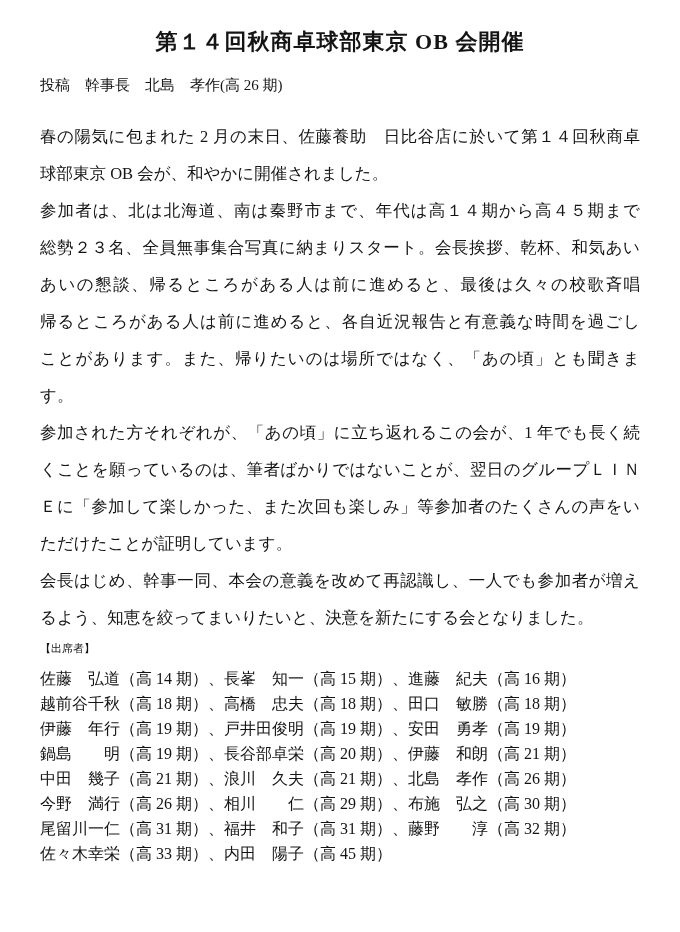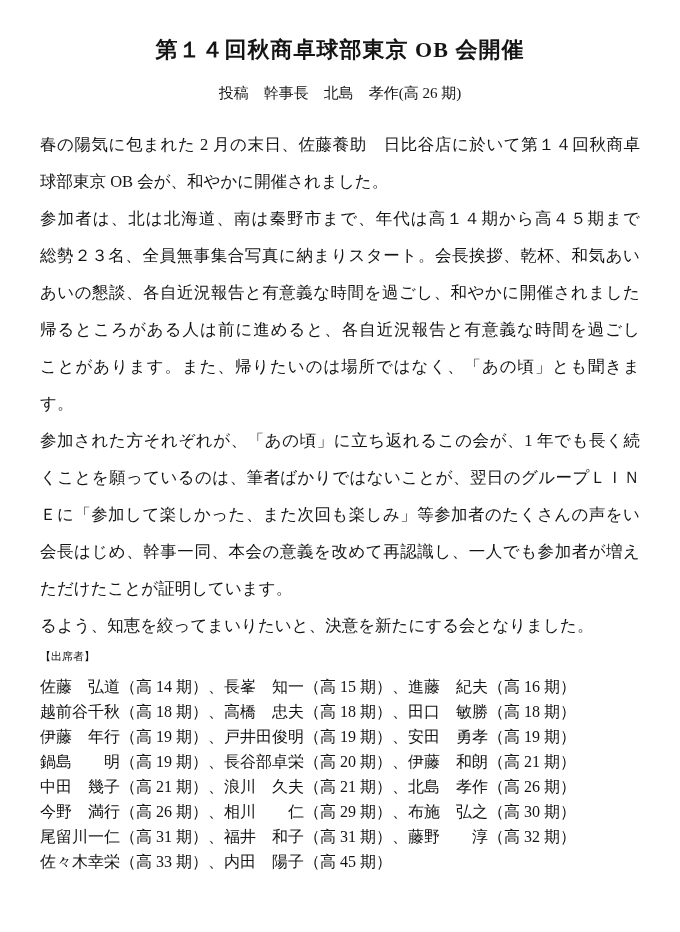--- a/index.html
+++ b/index.html
@@ -9,38 +9,38 @@
   }
   .page {
     position: relative;
     width: 680px;
     height: 932px;
     margin: 0 auto;
     background: #ffffff;
     color: #141414;
     font-family: "Liberation Serif", "DejaVu Serif", serif;
     box-sizing: border-box;
-    padding: 8px 40px;
+    padding: 0 40px;
     overflow: hidden;
   }
   .doc-title {
     margin: 0;
     padding-top: 26px;
     height: 32px;
     line-height: 32px;
     text-align: center;
     font-size: 22px;
     font-weight: 600;
     letter-spacing: 1px;
   }
   .byline {
     margin-top: 16px;
     height: 22px;
     line-height: 22px;
-    text-align: center;
+    text-align: left;
     font-size: 15px;
   }
   .body-text {
     margin-top: 22px;
   }
   .body-line {
     height: 37px;
     line-height: 37px;
     font-size: 16.5px;
     text-align: justify;
@@ -75,29 +75,29 @@
 
   <h1 class="doc-title">第１４回秋商卓球部東京 OB 会開催</h1>
 
   <div class="byline">投稿　幹事長　北島　孝作(高 26 期)</div>
 
   <div class="body-text">
     <div class="body-line jf">春の陽気に包まれた 2 月の末日、佐藤養助　日比谷店に於いて第１４回秋商卓</div>
     <div class="body-line pl">球部東京 OB 会が、和やかに開催されました。</div>
     <div class="body-line jf">参加者は、北は北海道、南は秦野市まで、年代は高１４期から高４５期まで</div>
     <div class="body-line jf">総勢２３名、全員無事集合写真に納まりスタート。会長挨拶、乾杯、和気あい</div>
-    <div class="body-line jf">あいの懇談、各自近況報告と有意義な時間を過ごし、和やかに開催されました</div>
+    <div class="body-line jf">あいの懇談、帰るところがある人は前に進めると、最後は久々の校歌斉唱</div>
     <div class="body-line jf">帰るところがある人は前に進めると、各自近況報告と有意義な時間を過ごし</div>
     <div class="body-line jf">ことがあります。また、帰りたいのは場所ではなく、「あの頃」とも聞きま</div>
     <div class="body-line pl">す。</div>
     <div class="body-line jf">参加された方それぞれが、「あの頃」に立ち返れるこの会が、1 年でも長く続</div>
     <div class="body-line jf">くことを願っているのは、筆者ばかりではないことが、翌日のグループＬＩＮ</div>
     <div class="body-line jf">Ｅに「参加して楽しかった、また次回も楽しみ」等参加者のたくさんの声をい</div>
+    <div class="body-line pl">ただけたことが証明しています。</div>
     <div class="body-line jf">会長はじめ、幹事一同、本会の意義を改めて再認識し、一人でも参加者が増え</div>
-    <div class="body-line pl">ただけたことが証明しています。</div>
     <div class="body-line pl">るよう、知恵を絞ってまいりたいと、決意を新たにする会となりました。</div>
   </div>
 
   <div class="attendees-heading">【出席者】</div>
 
   <div class="attendees">
     <div class="attendee-line">佐藤　弘道（高 14 期）、長峯　知一（高 15 期）、進藤　紀夫（高 16 期）</div>
     <div class="attendee-line">越前谷千秋（高 18 期）、高橋　忠夫（高 18 期）、田口　敏勝（高 18 期）</div>
     <div class="attendee-line">伊藤　年行（高 19 期）、戸井田俊明（高 19 期）、安田　勇孝（高 19 期）</div>
     <div class="attendee-line">鍋島　　明（高 19 期）、長谷部卓栄（高 20 期）、伊藤　和朗（高 21 期）</div>

